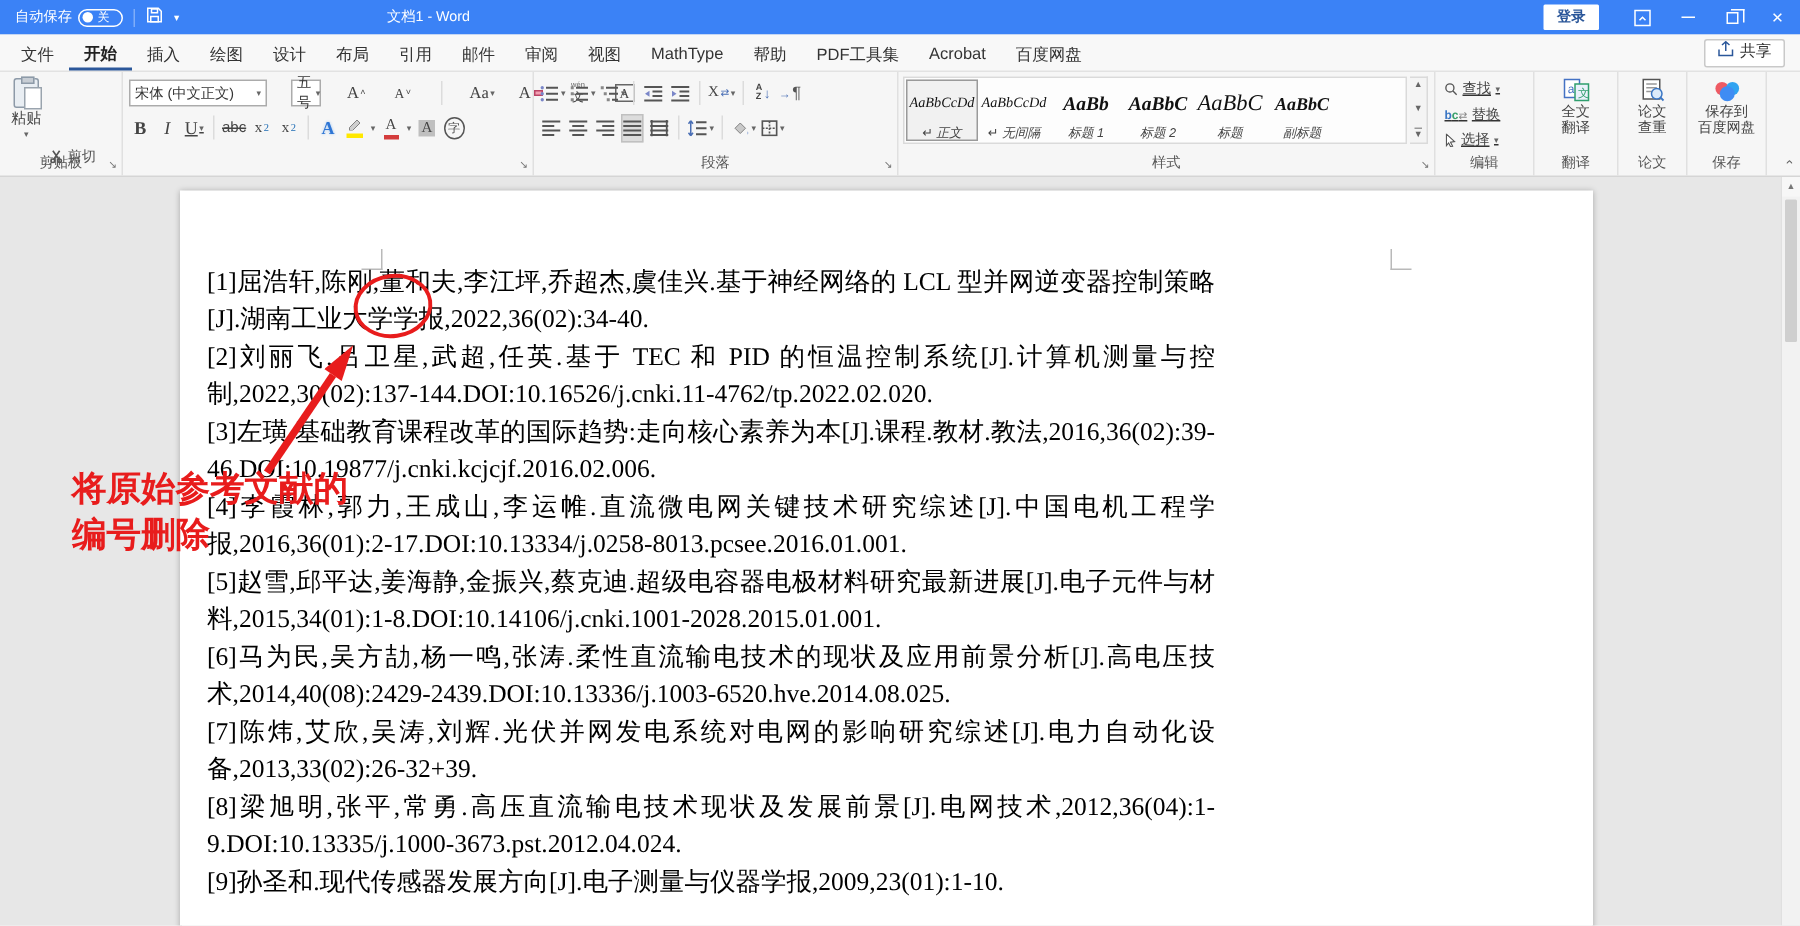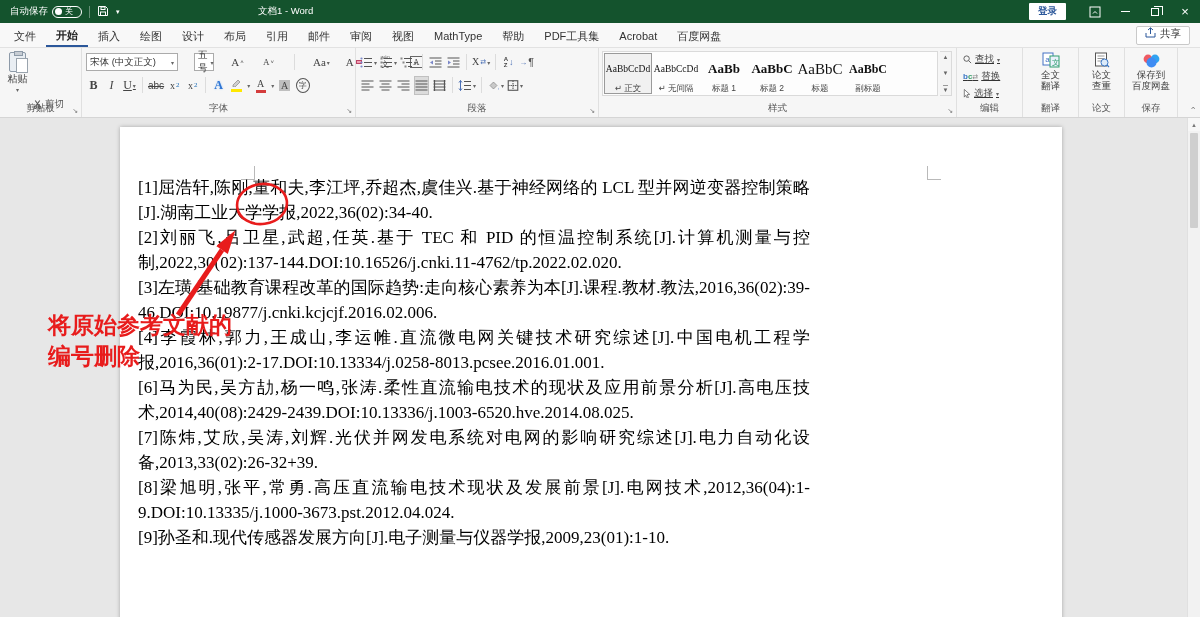--- a/index.html
+++ b/index.html
@@ -5,21 +5,21 @@
   * { box-sizing: border-box; }
   html,body { margin:0; padding:0; }
   body {
     width:1200px; height:617px; overflow:hidden;
     font-family:"Liberation Sans","DejaVu Sans",sans-serif;
     background:#e7e7e7; position:relative;
   }
 
   
   .titlebar {
-    height:23px; background:#14532d; color:#fff;
+    height:23px; background:#3b82f6; color:#fff;
     position:relative; font-size:9.5px;
     display:flex; align-items:center;
   }
   .tb-left { display:flex; align-items:center; gap:7px; padding-left:10px; }
   .autosave { display:flex; align-items:center; gap:4px; }
   .toggle-pill {
     width:30px; height:12px; border:1px solid #fff; border-radius:7px;
     display:flex; align-items:center; gap:3px; padding:0 2px;
   }
   .toggle-knob { width:7px; height:7px; border-radius:50%; background:#fff; }
@@ -106,21 +106,21 @@
   .phon .py { font-size:5px; color:#666; }
   .phon .hz { font-size:8px; }
   .boxed-a { border:1px solid #666; font-size:9px; padding:0 2px; font-family:"Liberation Serif",serif; }
   .eraser { display:inline-block; width:6px; height:4px; background:#f2a0b3; border:1px solid #b46; margin-left:1px; }
 
   
   .gallery {
     position:absolute; left:3px; top:3px; width:336px; height:45px;
     background:#fdfdfd; border:1px solid #dadada; display:flex; padding:1px;
   }
-  .style-item { width:48px; text-align:center; padding-top:3px; border:1px solid transparent; }
+  .style-item { width:48px; text-align:center; padding-top:3px; border:1px solid transparent;font-style:italic; }
   .style-item.selected { border:1px solid #9a9a9a; background:#f1f1f1; }
   .style-prev { height:24px; display:flex; align-items:center; justify-content:center; font-family:"Liberation Serif",serif; color:#111; overflow:hidden; }
   .p-body { font-size:9.5px; }
   .p-h1 { font-size:13px; font-weight:bold; }
   .p-h2 { font-size:13px; font-weight:bold; }
   .p-title { font-size:15px; }
   .p-sub { font-size:12px; font-weight:bold; }
   .style-name { font-size:8.5px; color:#444; margin-top:2px; white-space:nowrap; }
   .gal-arrows { position:absolute; left:341px; top:3px; width:12px; height:45px;
     border:1px solid #dadada; border-left:none; background:#f4f4f4;
@@ -331,21 +331,20 @@
           <span class="fc-bar"></span>
         </div>
       <span class="dd">▾</span>
       <div class="btn">
           <span class="shade-a gA">A</span>
         </div>
       <div class="btn">
           <span class="circ-zi">字</span>
         </div>
     </div>
-    <div class="grp-label">字体</div>
     <span class="lnchr">↘</span>
   </div>
 
   <div class="grp" style="left:356px;width:243px;">
     <div class="rrow" style="top:4px;">
       <div class="btn">
         <svg width="13" height="11" viewBox="0 0 13 11">
             <circle cx="1.5" cy="1.5" r="1.1" fill="#7a86c8"></circle>
             <circle cx="1.5" cy="5.5" r="1.1" fill="#7a86c8"></circle>
             <circle cx="1.5" cy="9.5" r="1.1" fill="#7a86c8"></circle>
@@ -572,20 +571,21 @@
 <div class="docarea">
   <div class="page"></div>
   <div class="crop tl"></div>
   <div class="crop tr"></div>
 
   <div class="doc-text">
       <p>[1]屈浩轩,陈刚,董和夫,李江坪,乔超杰,虞佳兴.基于神经网络的 LCL 型并网逆变器控制策略[J].湖南工业大学学报,2022,36(02):34-40.</p>
       <p>[2]刘丽飞,吕卫星,武超,任英.基于 TEC 和 PID 的恒温控制系统[J].计算机测量与控制,2022,30(02):137-144.DOI:10.16526/j.cnki.11-4762/tp.2022.02.020.</p>
       <p>[3]左璜.基础教育课程改革的国际趋势:走向核心素养为本[J].课程.教材.教法,2016,36(02):39-46.DOI:10.19877/j.cnki.kcjcjf.2016.02.006.</p>
       <p>[4]李霞林,郭力,王成山,李运帷.直流微电网关键技术研究综述[J].中国电机工程学报,2016,36(01):2-17.DOI:10.13334/j.0258-8013.pcsee.2016.01.001.</p>
+      <p>[5]赵雪,邱平达,姜海静,金振兴,蔡克迪.超级电容器电极材料研究最新进展[J].电子元件与材料,2015,34(01):1-8.DOI:10.14106/j.cnki.1001-2028.2015.01.001.</p>
       <p>[6]马为民,吴方劼,杨一鸣,张涛.柔性直流输电技术的现状及应用前景分析[J].高电压技术,2014,40(08):2429-2439.DOI:10.13336/j.1003-6520.hve.2014.08.025.</p>
       <p>[7]陈炜,艾欣,吴涛,刘辉.光伏并网发电系统对电网的影响研究综述[J].电力自动化设备,2013,33(02):26-32+39.</p>
       <p>[8]梁旭明,张平,常勇.高压直流输电技术现状及发展前景[J].电网技术,2012,36(04):1-9.DOI:10.13335/j.1000-3673.pst.2012.04.024.</p>
       <p>[9]孙圣和.现代传感器发展方向[J].电子测量与仪器学报,2009,23(01):1-10.</p>
     </div>
 
   <svg class="ann-svg" width="1200" height="499" viewBox="0 0 1200 499">
     <defs>
       <marker id="ah" markerUnits="userSpaceOnUse" markerWidth="28" markerHeight="18" refX="2" refY="7" orient="auto">
         <polygon points="2,0 26,7 2,14" fill="#e81c1c"></polygon>

